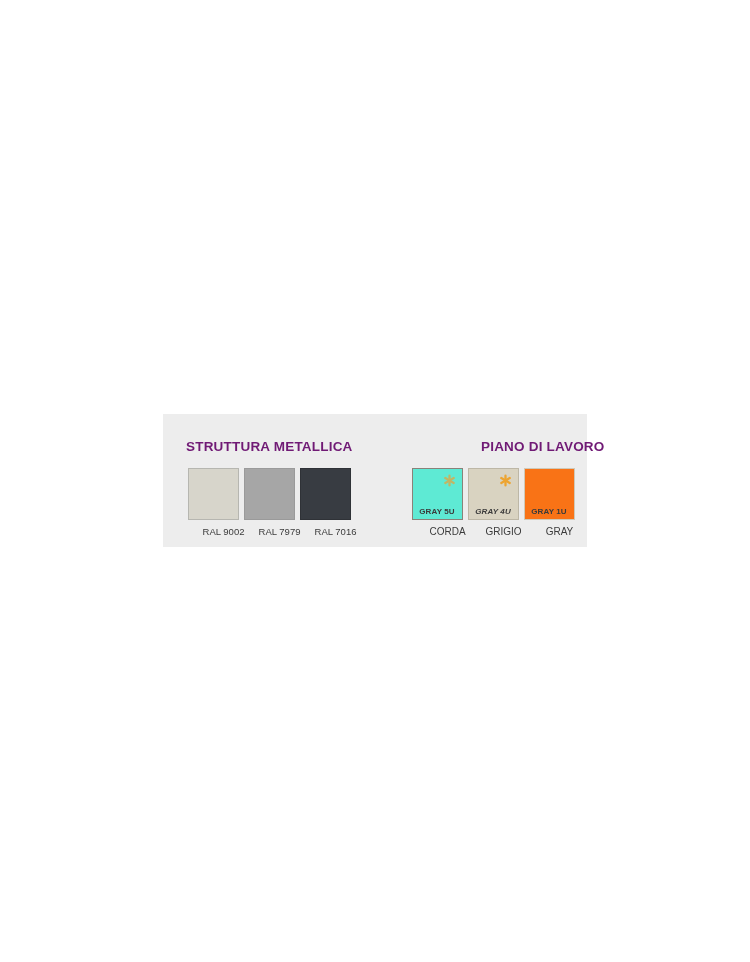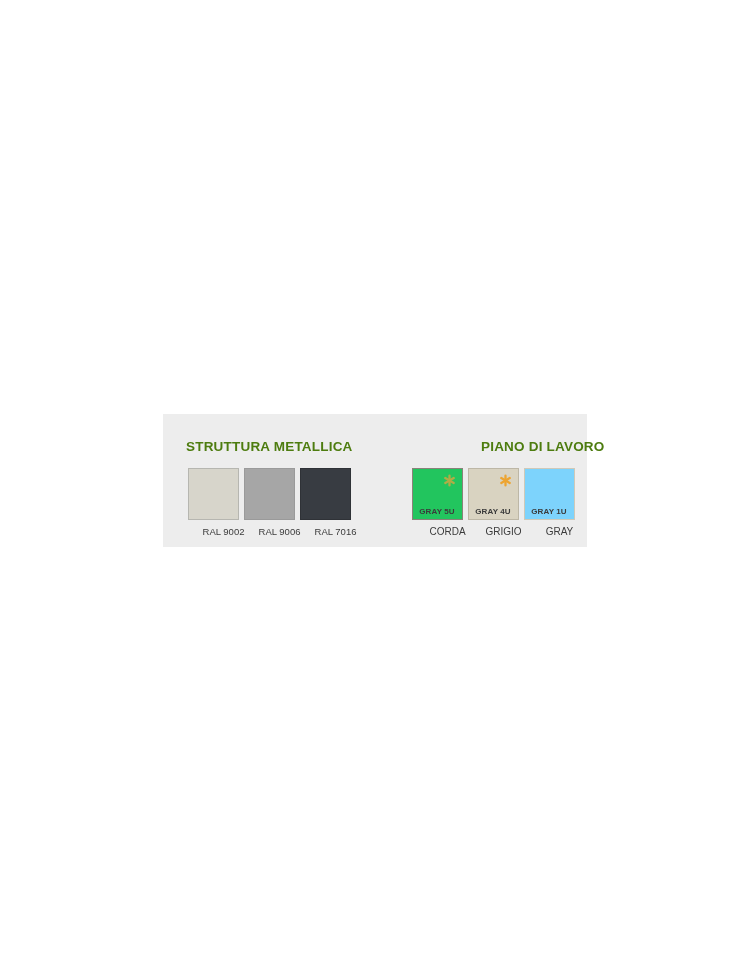--- a/index.html
+++ b/index.html
@@ -39,21 +39,21 @@
     height: 100%;
   }
   .group.structure { left: 0px;  width: 212px; }
   .group.worktop   { left: 232px; width: 192px; }
 
   .group-title {
     position: absolute;
     top: 26px;
     font-size: 13.5px;
     font-weight: bold;
-    color: #4d7c0f;
+    color: #701a75;
     letter-spacing: 0.2px;
     white-space: nowrap;
     line-height: 1;
   }
   .group.structure .group-title { left: 23px; }
   .group.worktop  .group-title  { left: 58px; padding-left: 28px; }
 
   .swatch-row {
     position: absolute;
     top: 54px;
@@ -127,66 +127,66 @@
 
       <div class="swatch-row">
 
         <div class="swatch-cell">
           <div class="chip" id="chip-0-0" style="background: rgb(215, 213, 203); border-color: rgb(182, 182, 176);"></div>
           <div class="chip-caption">RAL 9002</div>
         </div>
 
         <div class="swatch-cell">
           <div class="chip" id="chip-0-1" style="background: rgb(166, 166, 166); border-color: rgb(154, 154, 154);"></div>
-          <div class="chip-caption">RAL 9006</div>
+          <div class="chip-caption">RAL 7979</div>
         </div>
 
         <div class="swatch-cell">
           <div class="chip" id="chip-0-2" style="background: rgb(56, 60, 66); border-color: rgb(47, 50, 55);"></div>
           <div class="chip-caption">RAL 7016</div>
         </div>
 
       </div>
     </div>
 
     <div class="group worktop">
       <div class="group-title">PIANO DI LAVORO</div>
 
       <div class="swatch-row">
 
         <div class="swatch-cell">
-          <div class="chip" id="chip-1-0" style="background: #22c55e; border-color: rgb(138, 130, 121);">
+          <div class="chip" id="chip-1-0" style="background: #5eead4; border-color: rgb(138, 130, 121);">
             <svg class="asterisk faded" id="mark-1-0" viewBox="0 0 24 24">
               <g stroke="#e8a33d" stroke-width="4.2" stroke-linecap="round">
                 <line x1="12" y1="3" x2="12" y2="21"></line>
                 <line x1="4.2" y1="7.5" x2="19.8" y2="16.5"></line>
                 <line x1="4.2" y1="16.5" x2="19.8" y2="7.5"></line>
               </g>
             </svg>
             <div class="chip-code">GRAY 5U</div>
           </div>
           <div class="chip-caption bold">CORDA</div>
         </div>
 
         <div class="swatch-cell">
-          <div class="chip" id="chip-1-1" style="background: rgb(217, 211, 193); border-color: rgb(189, 183, 166);">
+          <div class="chip" id="chip-1-1" style="background: rgb(217, 211, 193); border-color: rgb(189, 183, 166); font-style: italic;">
             <svg class="asterisk" id="mark-1-1" viewBox="0 0 24 24">
               <g stroke="#eda430" stroke-width="4.2" stroke-linecap="round">
                 <line x1="12" y1="3" x2="12" y2="21"></line>
                 <line x1="4.2" y1="7.5" x2="19.8" y2="16.5"></line>
                 <line x1="4.2" y1="16.5" x2="19.8" y2="7.5"></line>
               </g>
             </svg>
             <div class="chip-code">GRAY 4U</div>
           </div>
           <div class="chip-caption bold">GRIGIO</div>
         </div>
 
         <div class="swatch-cell">
-          <div class="chip" id="chip-1-2" style="background: #7dd3fc; border-color: rgb(207, 201, 184);">
+          <div class="chip" id="chip-1-2" style="background: #f97316; border-color: rgb(207, 201, 184);">
             <div class="chip-code">GRAY 1U</div>
           </div>
           <div class="chip-caption bold">GRAY</div>
         </div>
 
       </div>
     </div>
 
   </div>
 </div>

